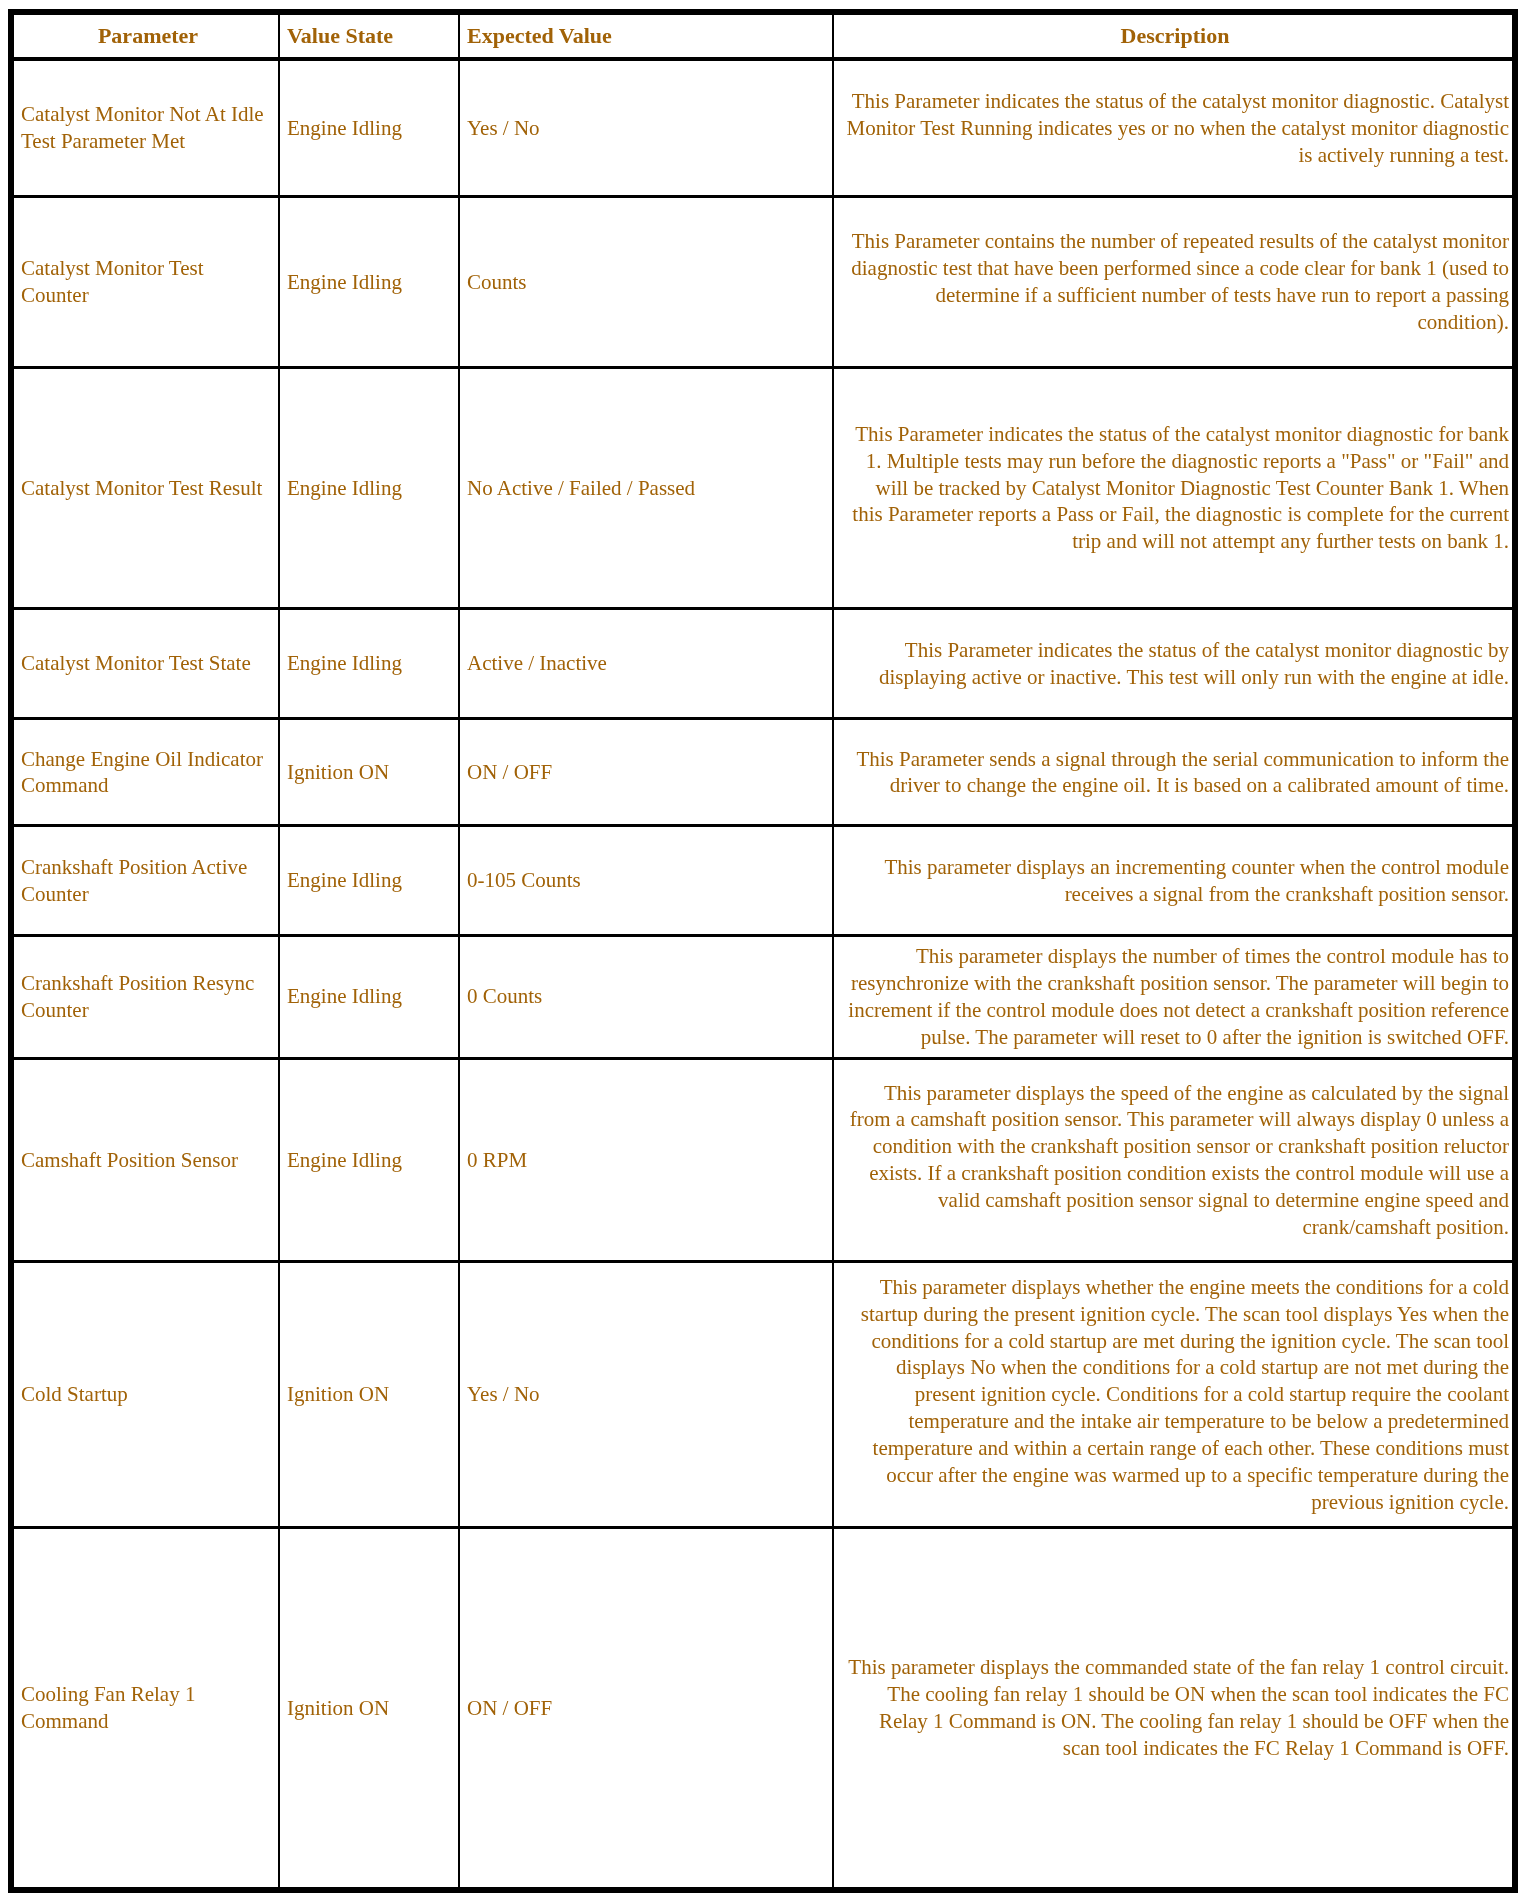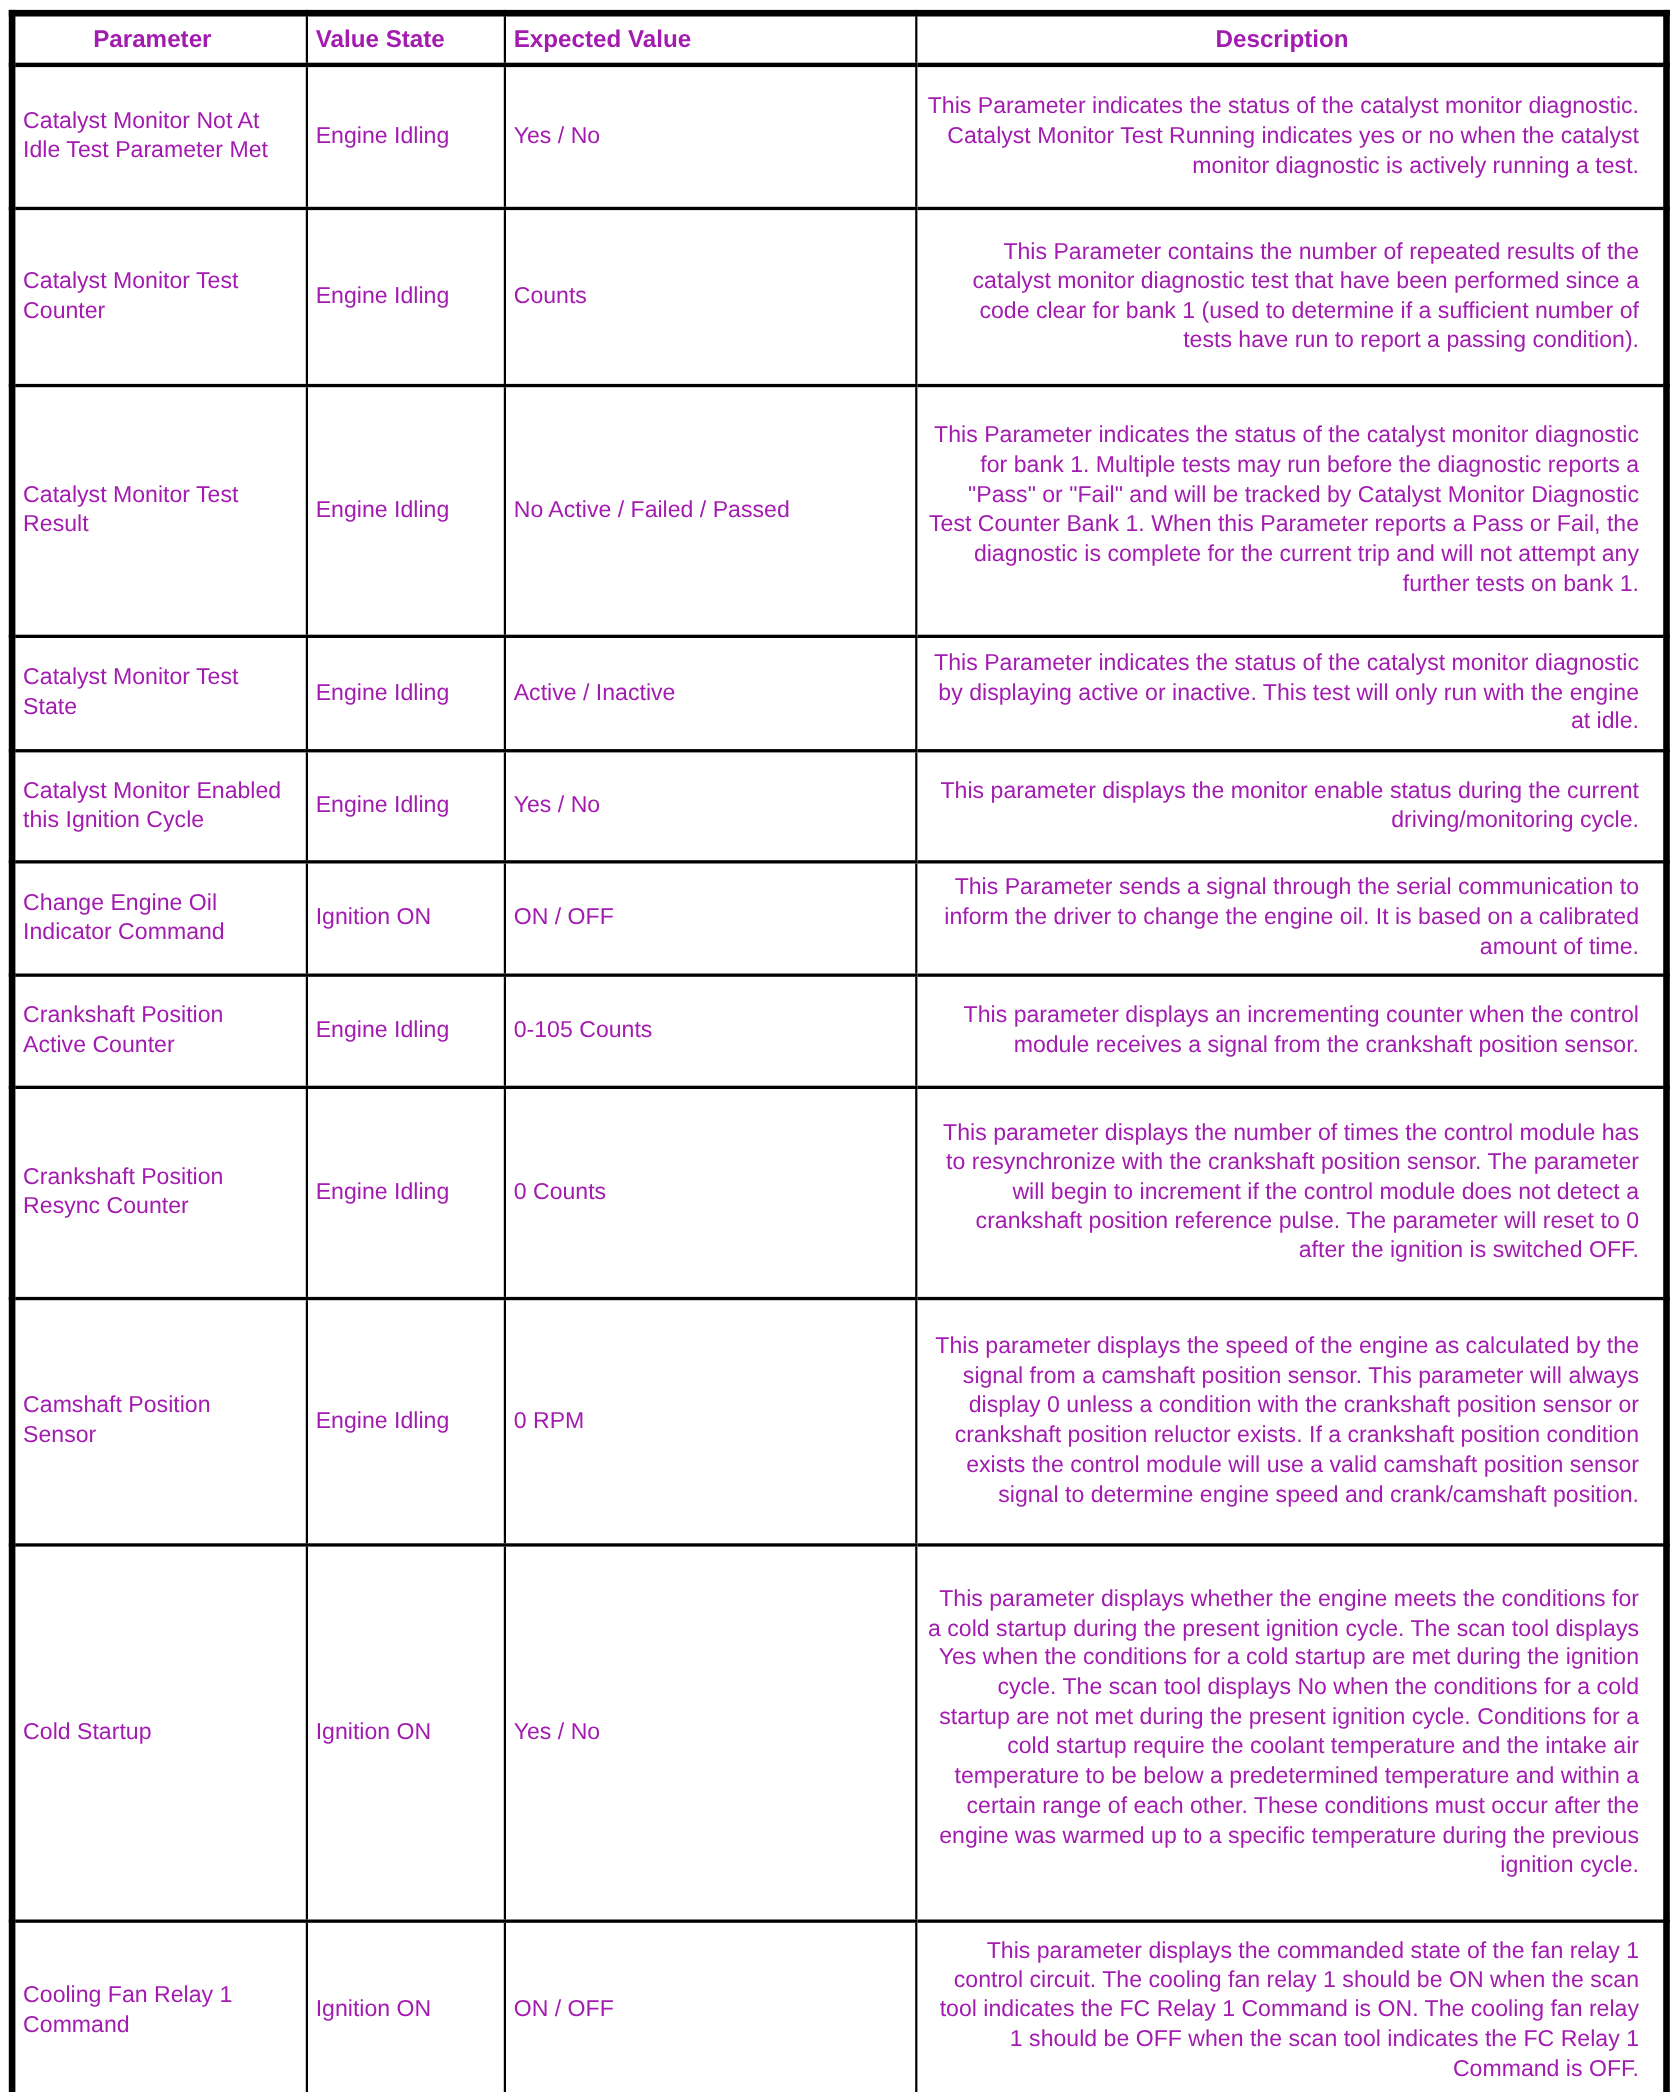--- a/index.html
+++ b/index.html
@@ -20,26 +20,26 @@
     width: 1504px;
     height: 1884px;
     background: #ffffff;
     border: 6px solid #000000;
   }
   .param-table th,
   .param-table td {
     border: 2px solid #000000;
     border-top-width: 3px;
     border-bottom-width: 3px;
-    color: #a21caf;
-    font-family: Liberation Sans, sans-serif;
+    color: #a16207;
+    font-family: Liberation Serif, serif;
     font-size: 21px;
     line-height: 1.28;
     vertical-align: middle;
-    padding: 3px 22px 3px 7px;
+    padding: 3px 3px 3px 7px;
     overflow: hidden;
   }
   .param-table thead th {
     font-weight: bold;
     font-size: 22px;
     height: 36px;
     border-bottom-width: 4px;
   }
   .h-parameter, .h-description { text-align: center; }
   .h-system-state, .h-expected-value { text-align: left; padding-left: 6px; }
@@ -100,26 +100,20 @@
     <td class="c-desc">This Parameter indicates the status of the catalyst monitor diagnostic for bank 1. Multiple tests may run before the diagnostic reports a "Pass" or "Fail" and will be tracked by Catalyst Monitor Diagnostic Test Counter Bank 1. When this Parameter reports a Pass or Fail, the diagnostic is complete for the current trip and will not attempt any further tests on bank 1.</td>
   </tr>
 
   <tr>
     <td class="c-param">Catalyst Monitor Test State</td>
     <td class="c-state">Engine Idling</td>
     <td class="c-value">Active / Inactive</td>
     <td class="c-desc">This Parameter indicates the status of the catalyst monitor diagnostic by displaying active or inactive. This test will only run with the engine at idle.</td>
   </tr>
 
-  <tr>
-    <td class="c-param">Catalyst Monitor Enabled this Ignition Cycle</td>
-    <td class="c-state">Engine Idling</td>
-    <td class="c-value">Yes / No</td>
-    <td class="c-desc">This parameter displays the monitor enable status during the current driving/monitoring cycle.</td>
-  </tr>
 
   <tr>
     <td class="c-param">Change Engine Oil Indicator Command</td>
     <td class="c-state">Ignition ON</td>
     <td class="c-value">ON / OFF</td>
     <td class="c-desc">This Parameter sends a signal through the serial communication to inform the driver to change the engine oil. It is based on a calibrated amount of time.</td>
   </tr>
 
   <tr>
     <td class="c-param">Crankshaft Position Active Counter</td>

